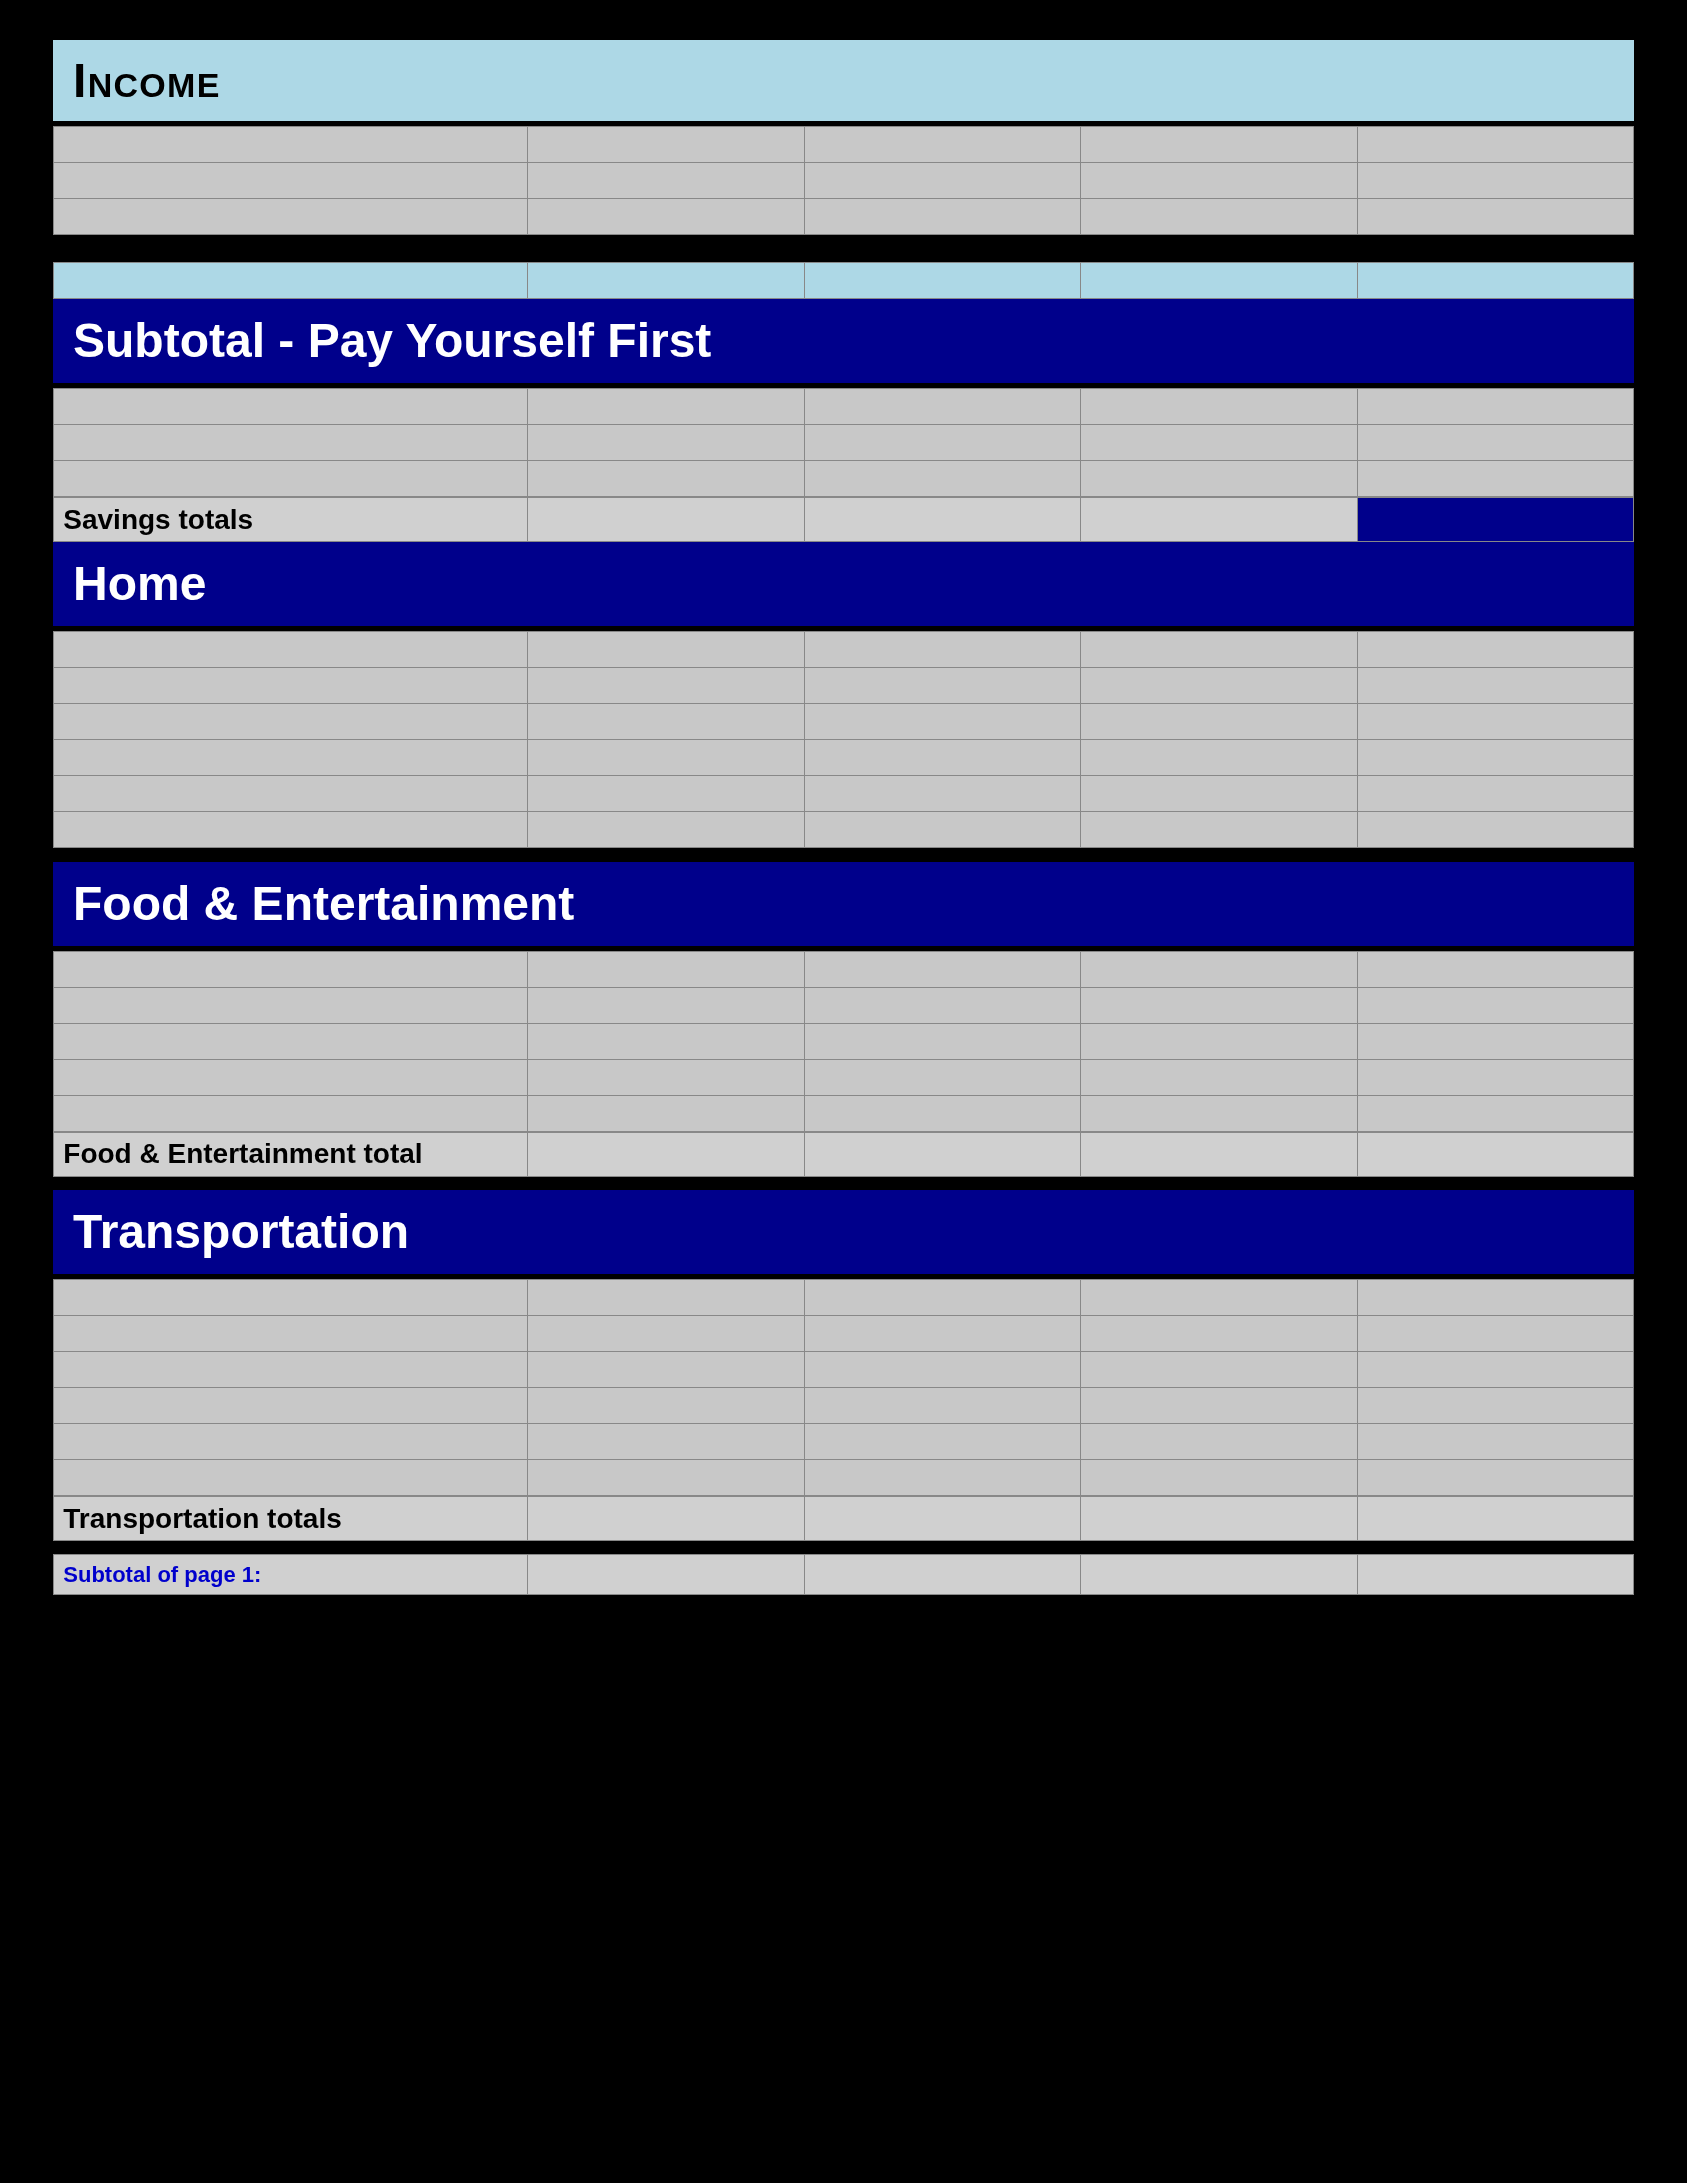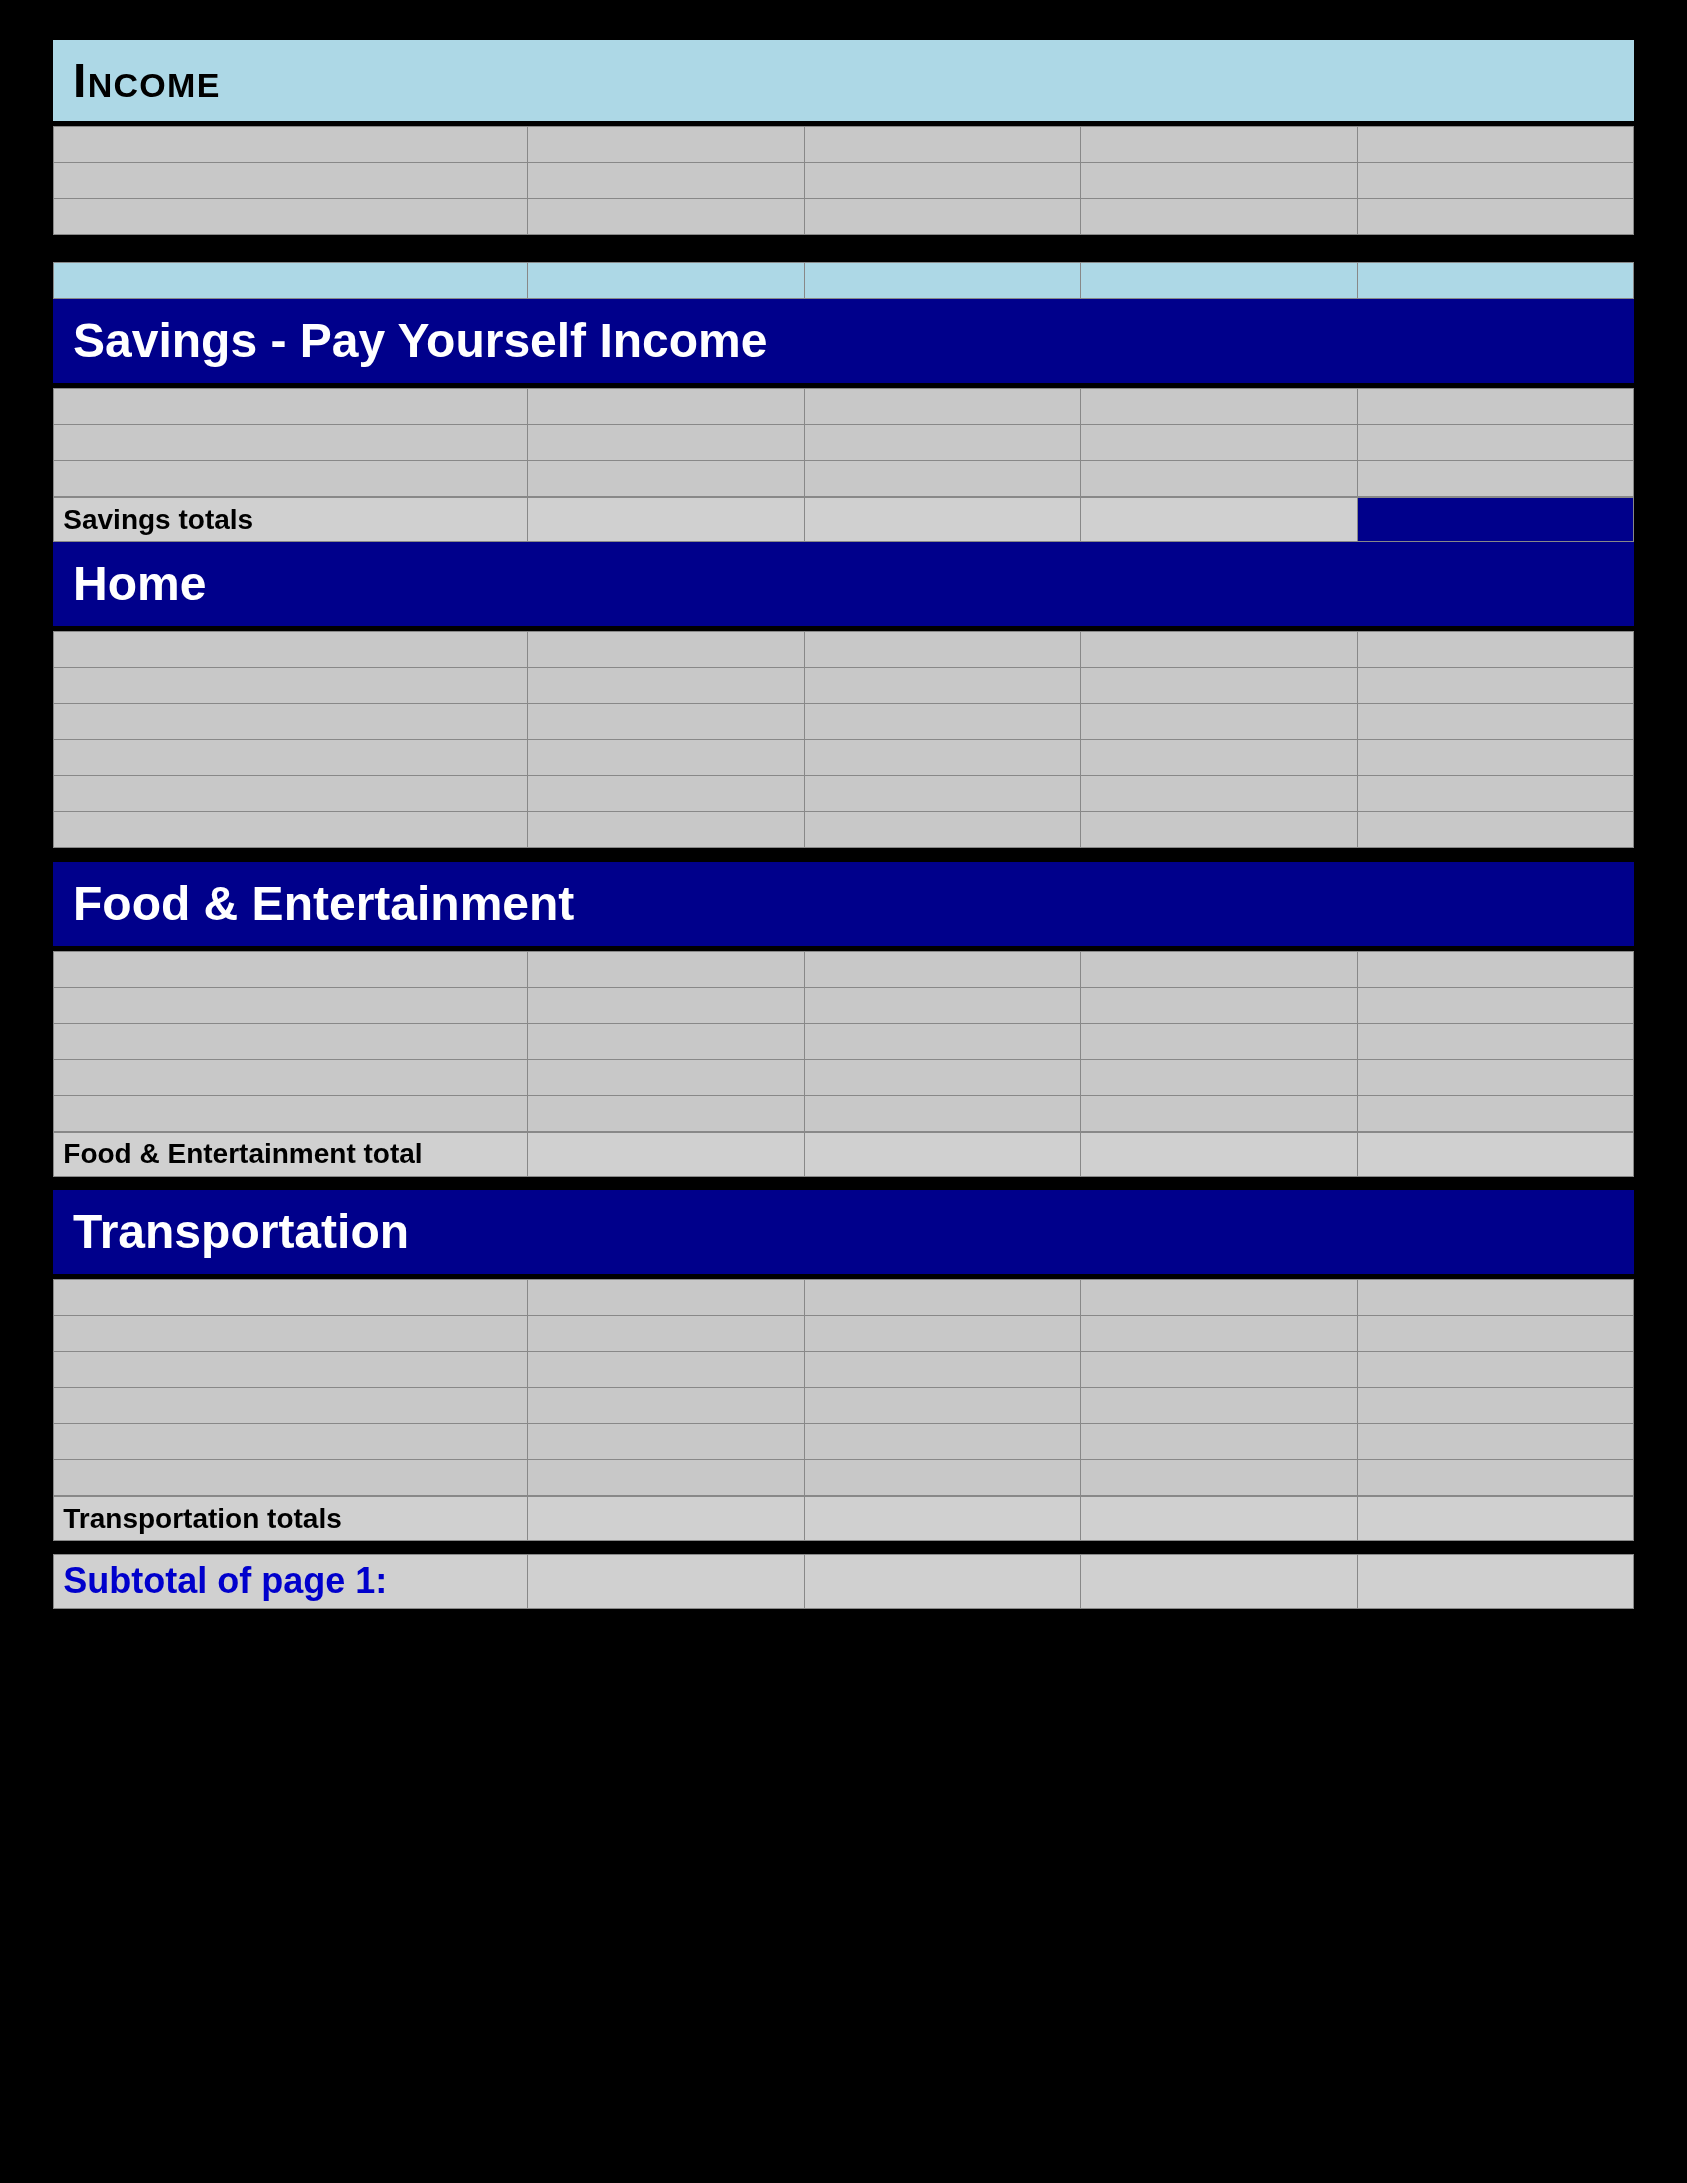--- a/index.html
+++ b/index.html
@@ -114,21 +114,21 @@
     
     .light-blue-row td {
       background-color: #ADD8E6;
       border: 0.7px solid #888;
       height: 36px;
     }
 
     .subtotal-row td:first-child {
       color: #0000CC;
       font-weight: bold;
-      font-size: 36px;
+      font-size: 22px;
       background-color: #d0d0d0;
     }
 
     .subtotal-row td {
       background-color: #d0d0d0;
       border: 0.7px solid #888;
       height: 40px;
     }
   </style>
 </head>
@@ -176,21 +176,21 @@
       <td></td>
       <td></td>
       <td></td>
       <td></td>
       <td></td>
     </tr>
   </tbody>
     </table>
 
   <div class="section-header-dark">
-    <h2>Savings - Pay Yourself Income</h2>
+    <h2>Subtotal - Pay Yourself First</h2>
   </div>
 
   <table class="budget-table">
     <tbody>
         <tr class="data-row">
       <td></td>
       <td></td>
       <td></td>
       <td></td>
       <td></td>

